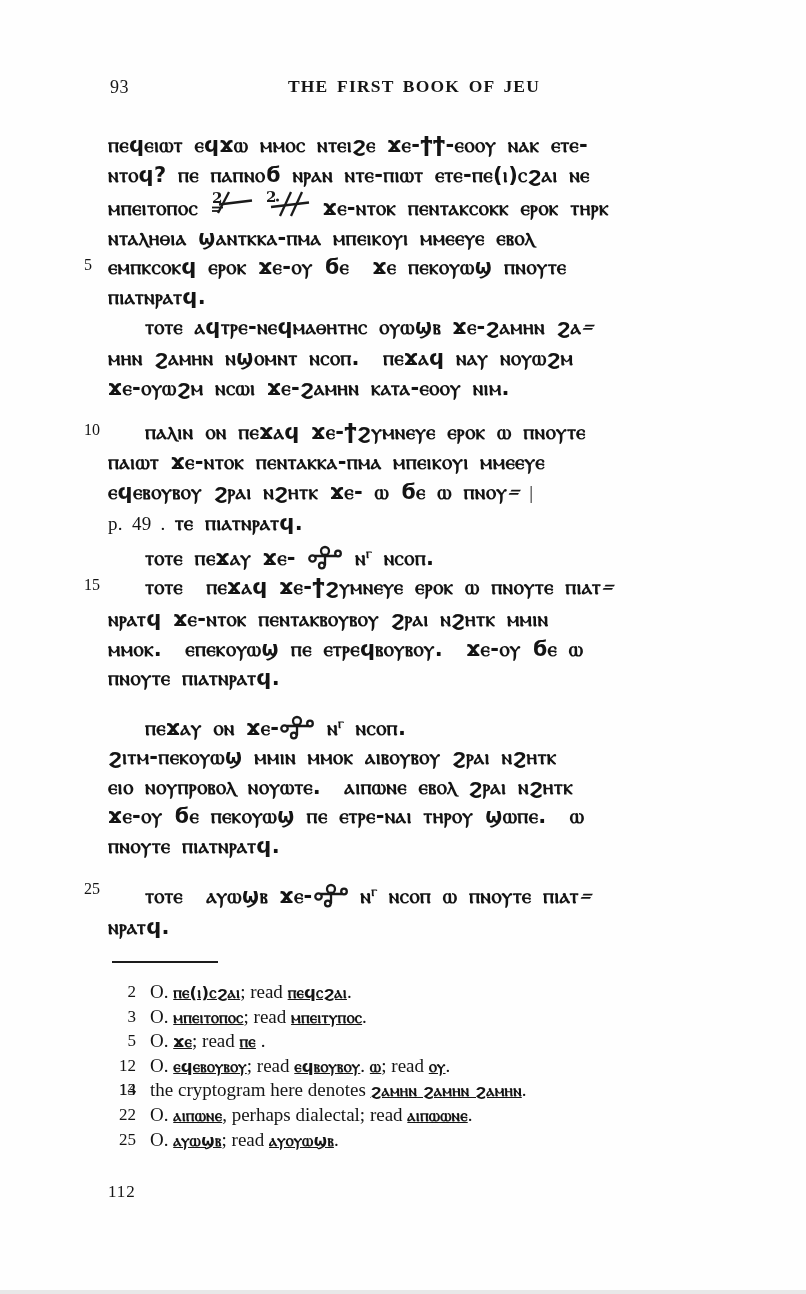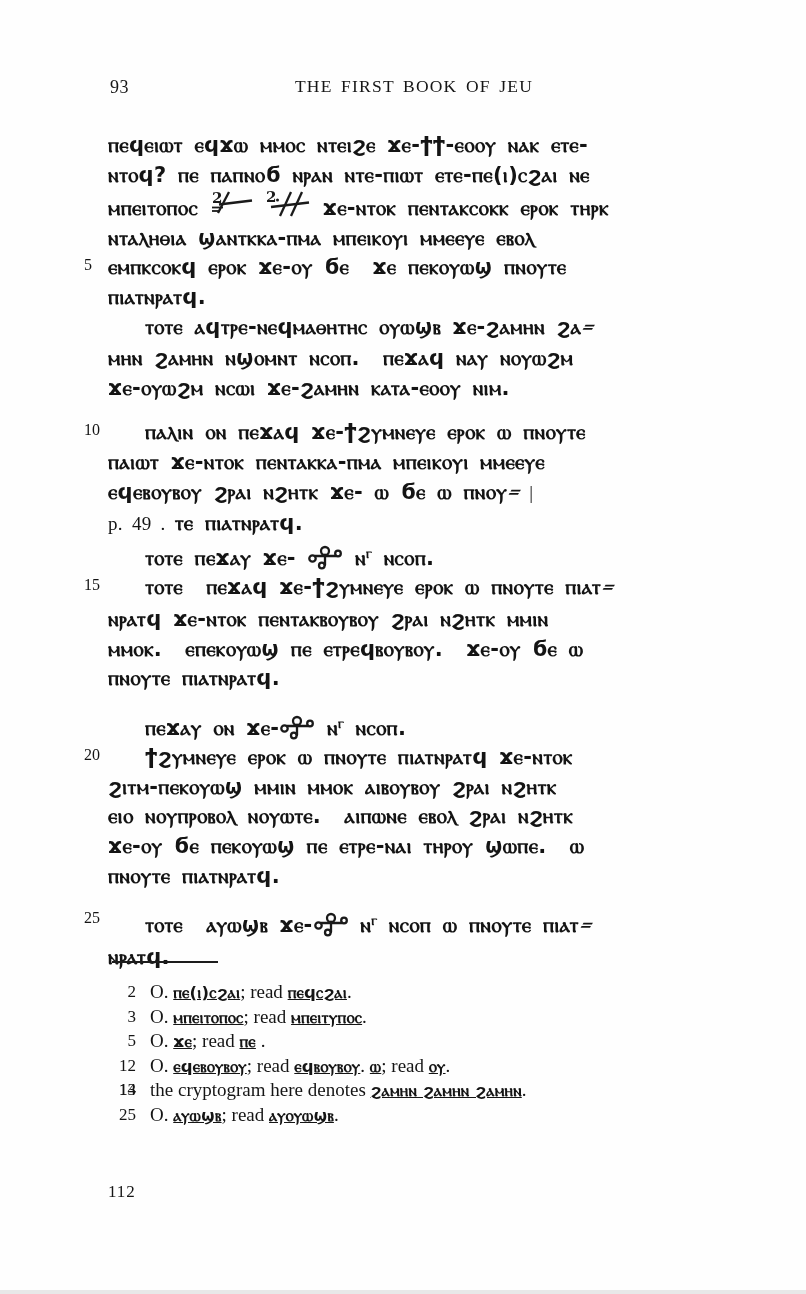--- a/index.html
+++ b/index.html
@@ -3,21 +3,21 @@
 <meta charset="utf-8">
 <style>
   html,body{margin:0;padding:0;background:#e8e8e8;}
   .page{
     position:relative;width:806px;height:1290px;margin:0 auto;
     background:#fefefe;color:#161616;overflow:hidden;
   }
   .header{position:absolute;top:76px;left:108px;width:612px;height:24px;}
   .pageno-left{position:absolute;left:2px;top:1px;font:18px "Liberation Serif",serif;letter-spacing:.5px;}
   .title{
-    text-align:center;font-family:"Liberation Serif",serif;font-weight:400;
+    text-align:center;font-family:"Liberation Serif",serif;font-weight:700;
     font-size:17.5px;letter-spacing:1.2px;word-spacing:3px;
   }
   .bodytext{
     position:absolute;top:131px;left:108px;width:640px;
     font-family:"DejaVu Sans",sans-serif;font-weight:700;font-size:21px;
     color:#141414;
   }
   .line{position:relative;line-height:29.6px;white-space:pre;letter-spacing:.3px;word-spacing:4px;}
   .line.indent{padding-left:37px;}
   .line.gap{margin-top:15px;}
@@ -100,21 +100,20 @@
       <div class="line indent gap"><span class="coptic">ⲡⲉϫⲁⲩ ⲟⲛ ϫⲉ-</span><span class="sym"><svg width="36" height="28" viewBox="0 0 36 28">
     <g stroke="#1a1a1a" fill="none" stroke-width="2.3" stroke-linecap="round">
       <path d="M8,14 H29"></path>
       <circle cx="5.5" cy="16.5" r="3.2"></circle>
       <circle cx="31" cy="11.5" r="2.8"></circle>
       <circle cx="18" cy="9" r="4"></circle>
       <path d="M18,13 V23"></path>
       <circle cx="14.8" cy="23.5" r="2.8"></circle>
     </g>
   </svg></span><span class="coptic"> ⲛ</span><span class="coptic sup">ⲅ</span><span class="coptic"> ⲛⲥⲟⲡ.</span></div>
-      <div class="line indent"><span class="lineno">20</span><span class="coptic">ϯϩⲩⲙⲛⲉⲩⲉ ⲉⲣⲟⲕ ⲱ ⲡⲛⲟⲩⲧⲉ ⲡⲓⲁⲧⲛⲣⲁⲧϥ ϫⲉ-ⲛⲧⲟⲕ</span></div>
       <div class="line"><span class="coptic">ϩⲓⲧⲙ-ⲡⲉⲕⲟⲩⲱϣ ⲙⲙⲓⲛ ⲙⲙⲟⲕ ⲁⲓⲃⲟⲩⲃⲟⲩ ϩⲣⲁⲓ ⲛϩⲏⲧⲕ</span></div>
       <div class="line"><span class="coptic">ⲉⲓⲟ ⲛⲟⲩⲡⲣⲟⲃⲟⲗ ⲛⲟⲩⲱⲧⲉ.  ⲁⲓⲡⲱⲛⲉ ⲉⲃⲟⲗ ϩⲣⲁⲓ ⲛϩⲏⲧⲕ</span></div>
       <div class="line"><span class="coptic">ϫⲉ-ⲟⲩ ϭⲉ ⲡⲉⲕⲟⲩⲱϣ ⲡⲉ ⲉⲧⲣⲉ-ⲛⲁⲓ ⲧⲏⲣⲟⲩ ϣⲱⲡⲉ.  ⲱ</span></div>
       <div class="line"><span class="coptic">ⲡⲛⲟⲩⲧⲉ ⲡⲓⲁⲧⲛⲣⲁⲧϥ.</span></div>
       <div class="line indent gap"><span class="lineno">25</span><span class="coptic">ⲧⲟⲧⲉ  ⲁⲩⲱϣⲃ ϫⲉ-</span><span class="sym"><svg width="36" height="28" viewBox="0 0 36 28">
     <g stroke="#1a1a1a" fill="none" stroke-width="2.3" stroke-linecap="round">
       <path d="M8,14 H29"></path>
       <circle cx="5.5" cy="16.5" r="3.2"></circle>
       <circle cx="31" cy="11.5" r="2.8"></circle>
       <circle cx="18" cy="9" r="4"></circle>
@@ -126,17 +125,18 @@
     </div>
 
   <div class="fnrule"></div>
   <div class="footnotes" id="footnotes">
       <div class="fn"><span class="fn-num">2</span><span class="latin">O. </span><span class="coptic">ⲡⲉ(ⲓ)ⲥϩⲁⲓ</span><span class="latin">; read </span><span class="coptic">ⲡⲉϥⲥϩⲁⲓ</span><span class="latin">.</span></div>
       <div class="fn"><span class="fn-num">3</span><span class="latin">O. </span><span class="coptic">ⲙⲡⲉⲓⲧⲟⲡⲟⲥ</span><span class="latin">; read </span><span class="coptic">ⲙⲡⲉⲓⲧⲩⲡⲟⲥ</span><span class="latin">.</span></div>
       <div class="fn"><span class="fn-num">5</span><span class="latin">O. </span><span class="coptic">ϫⲉ</span><span class="latin">; read </span><span class="coptic">ⲡⲉ</span><span class="latin"> .</span></div>
       <div class="fn"><span class="fn-num">12</span><span class="latin">O. </span><span class="coptic">ⲉϥⲉⲃⲟⲩⲃⲟⲩ</span><span class="latin">; read </span><span class="coptic">ⲉϥⲃⲟⲩⲃⲟⲩ</span><span class="latin">. </span><span class="coptic">ⲱ</span><span class="latin">; read </span><span class="coptic">ⲟⲩ</span><span class="latin">.</span></div>
       <div class="fn"><span class="fn-num">13</span></div>
       <div class="fn"><span class="fn-num">14</span><span class="latin">the cryptogram here denotes </span><span class="coptic">ϩⲁⲙⲏⲛ ϩⲁⲙⲏⲛ ϩⲁⲙⲏⲛ</span><span class="latin">.</span></div>
+      <div class="fn"><span class="fn-num">22</span><span class="latin">O. </span><span class="coptic">ⲁⲓⲡⲱⲛⲉ</span><span class="latin">, perhaps dialectal; read </span><span class="coptic">ⲁⲓⲡⲱⲱⲛⲉ</span><span class="latin">.</span></div>
       <div class="fn"><span class="fn-num">25</span><span class="latin">O. </span><span class="coptic">ⲁⲩⲱϣⲃ</span><span class="latin">; read </span><span class="coptic">ⲁⲩⲟⲩⲱϣⲃ</span><span class="latin">.</span></div>
     </div>
 
   <div class="footer">112</div>
 </div>
 
 </body></html>

